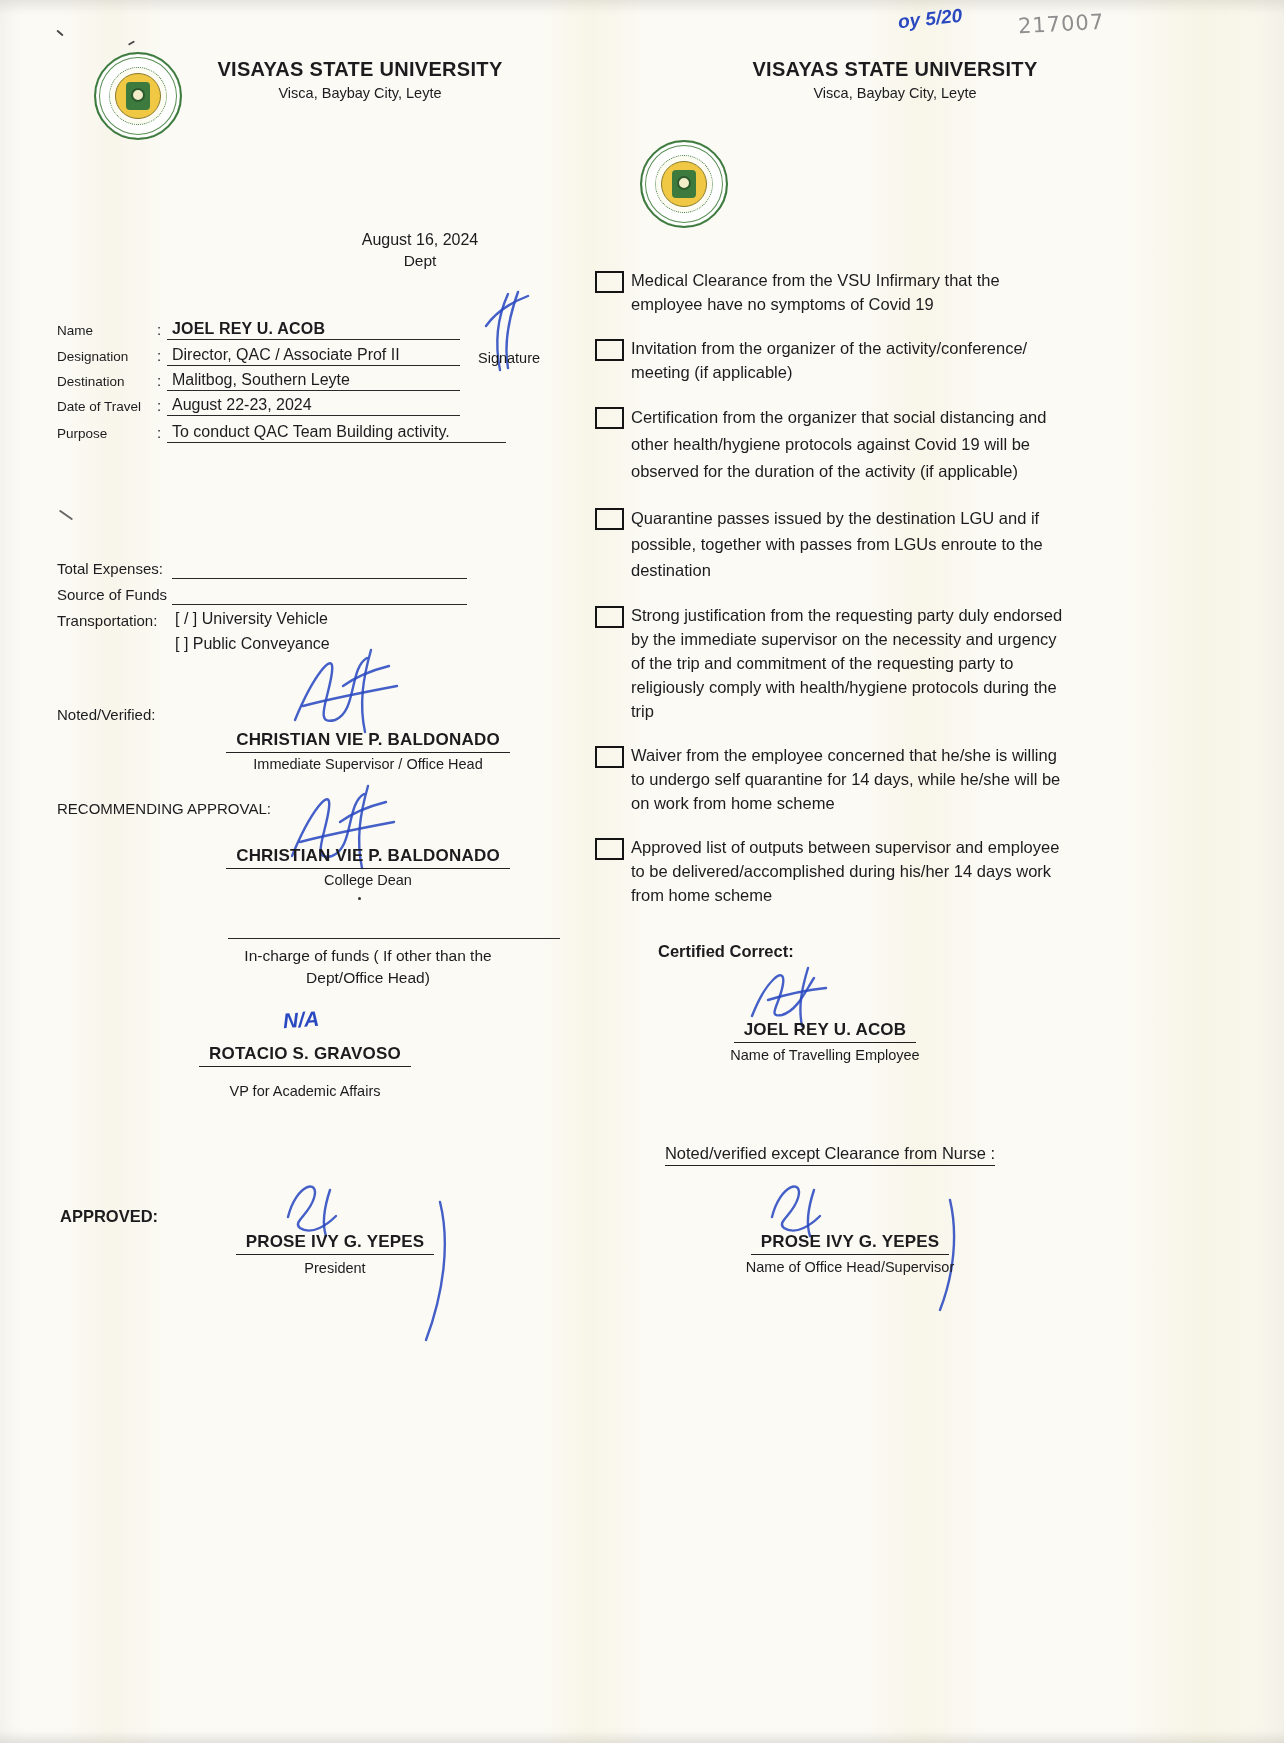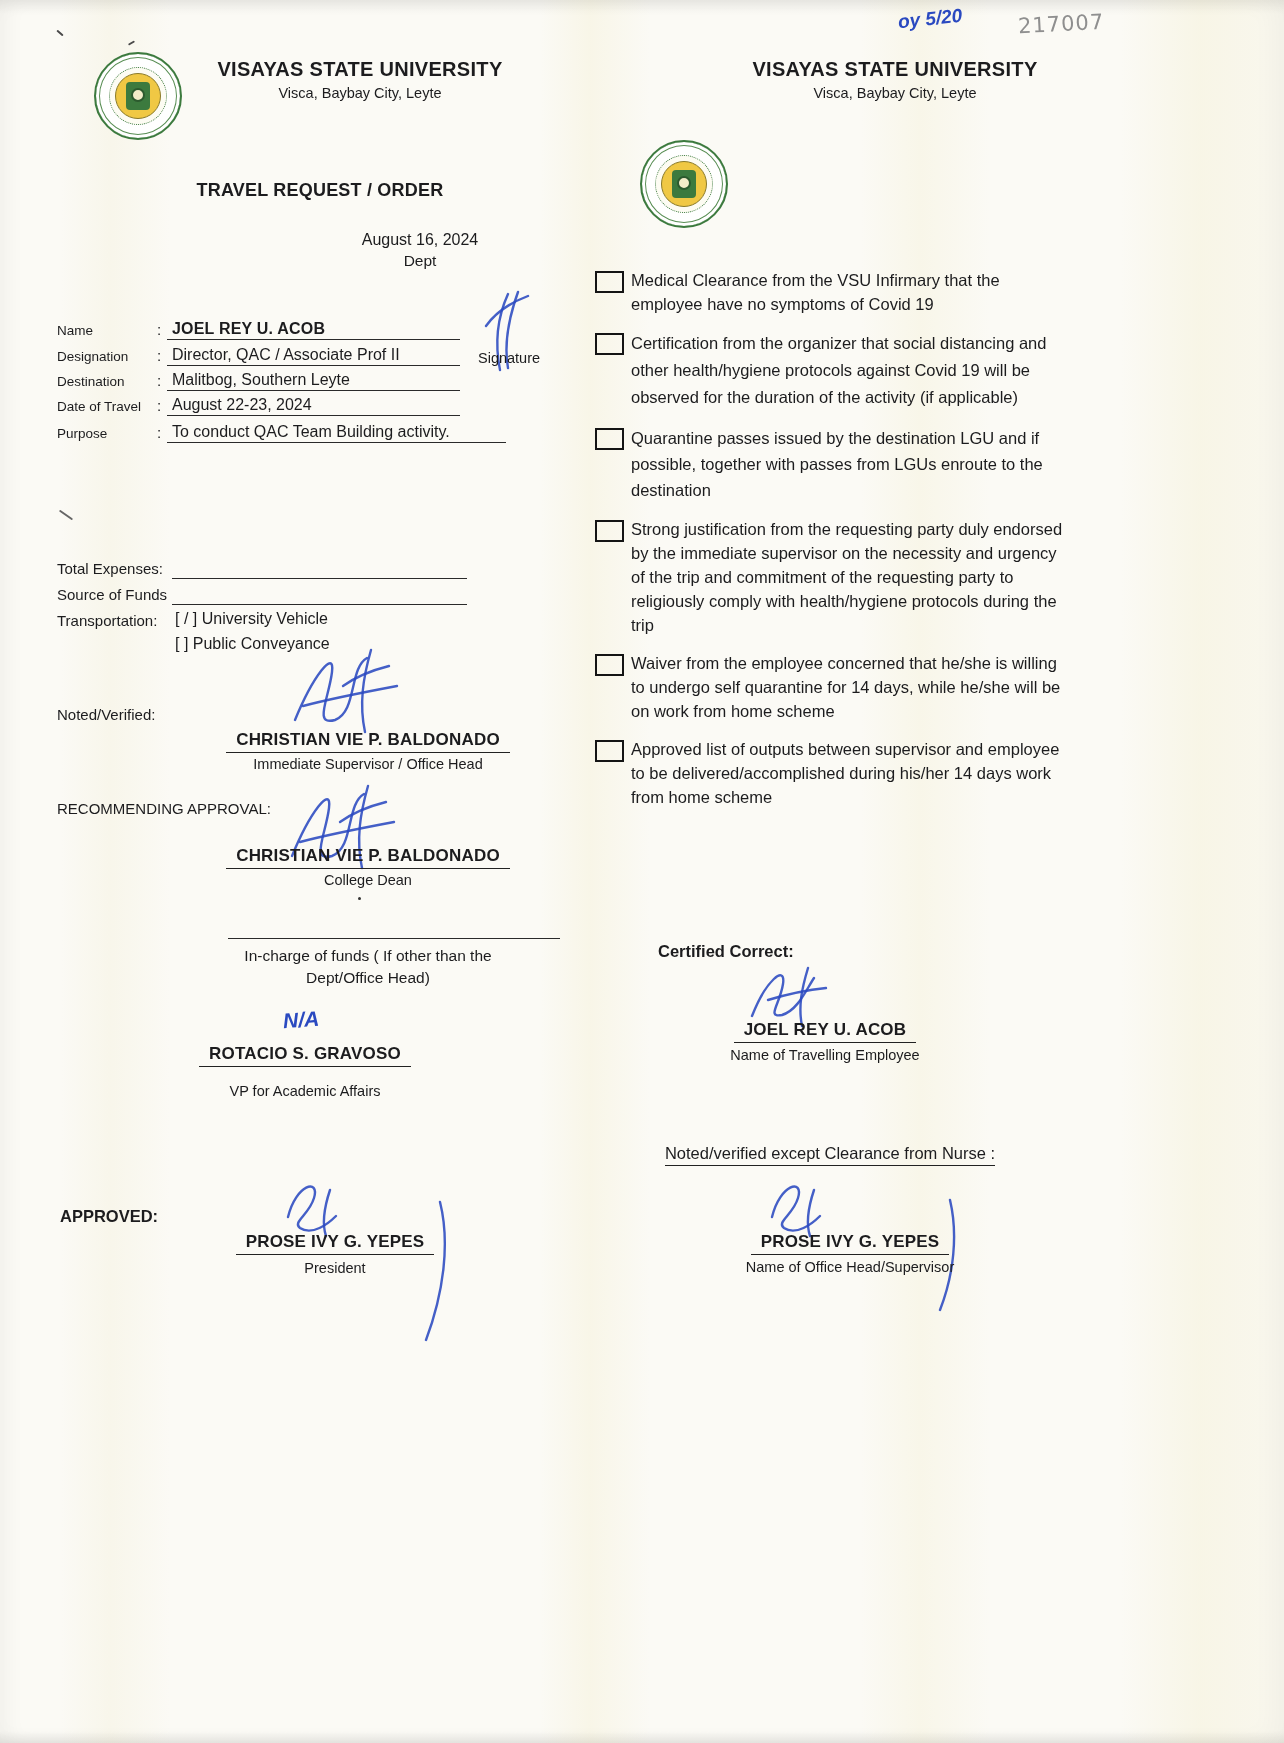--- a/index.html
+++ b/index.html
@@ -73,21 +73,21 @@
   .blank-line{border-bottom:1.6px solid #2a2a2a;display:inline-block;}
 
   .sig-name{
     display:inline-block;font-size:17px;font-weight:bold;letter-spacing:0.2px;
     border-bottom:1.8px solid #222;padding:0 10px 2px 10px;
   }
   .sig-role{font-size:14.5px;}
 
   .checklist{
     position:absolute;left:595px;top:268px;width:478px;
-    display:flex;flex-direction:column;gap:14px;
+    display:flex;flex-direction:column;gap:20px;
   }
   .check-item{display:flex;align-items:flex-start;}
   .checkbox{
     flex:none;width:29px;height:22px;border:2.6px solid #141414;
     margin:3px 7px 0 0;background:transparent;box-sizing:border-box;
   }
   .check-text{margin:0;font-size:16.5px;line-height:24px;width:442px;}
 
   .ink{color:#2a49c0;}
   .handnote{font-style:italic;font-weight:bold;}
@@ -124,21 +124,20 @@
     <div class="ring"></div>
     <div class="core">
         <div class="emblem"></div>
       </div>
   </div>
   <div class="abs center" style="left:725px;top:58px;width:340px;">
     <div class="uni-name">VISAYAS STATE UNIVERSITY</div>
     <div class="uni-addr">Visca, Baybay City, Leyte</div>
   </div>
 
-  <div class="abs center form-title" style="left:100px;top:180px;width:440px;">TRAVEL REQUEST / ORDER</div>
   <div class="abs center" style="left:330px;top:231px;width:180px;">
     <div class="date-value">August 16, 2024</div>
     <div class="date-label">Dept</div>
   </div>
 
 
   <div class="field-row" style="top:320px;">
     <span class="field-label">Name</span><span class="field-colon">:</span><span class="field-value strong">JOEL REY U. ACOB</span>
   </div>
   <div class="field-row" style="top:346px;">
@@ -217,20 +216,24 @@
     <div class="sig-role" style="margin-top:5px;">President</div>
   </div>
 
   <div class="checklist">
     <div class="check-item">
       <div class="checkbox"></div>
       <p class="check-text">Medical Clearance from the VSU Infirmary that the employee have no symptoms of Covid 19</p>
     </div>
     <div class="check-item">
       <div class="checkbox"></div>
+      <p class="check-text">Invitation from the organizer of the activity/conference/ meeting (if applicable)</p>
+    </div>
+    <div class="check-item">
+      <div class="checkbox"></div>
       <p class="check-text" style="line-height:27px;">Certification from the organizer that social distancing and other health/hygiene protocols against Covid 19 will be observed for the duration of the activity (if applicable)</p>
     </div>
     <div class="check-item">
       <div class="checkbox"></div>
       <p class="check-text" style="line-height:26px;">Quarantine passes issued by the destination LGU and if possible, together with passes from LGUs enroute to the destination</p>
     </div>
     <div class="check-item">
       <div class="checkbox"></div>
       <p class="check-text">Strong justification from the requesting party duly endorsed by the immediate supervisor on the necessity and urgency of the trip and commitment of the requesting party to religiously comply with health/hygiene protocols during the trip</p>
     </div>

